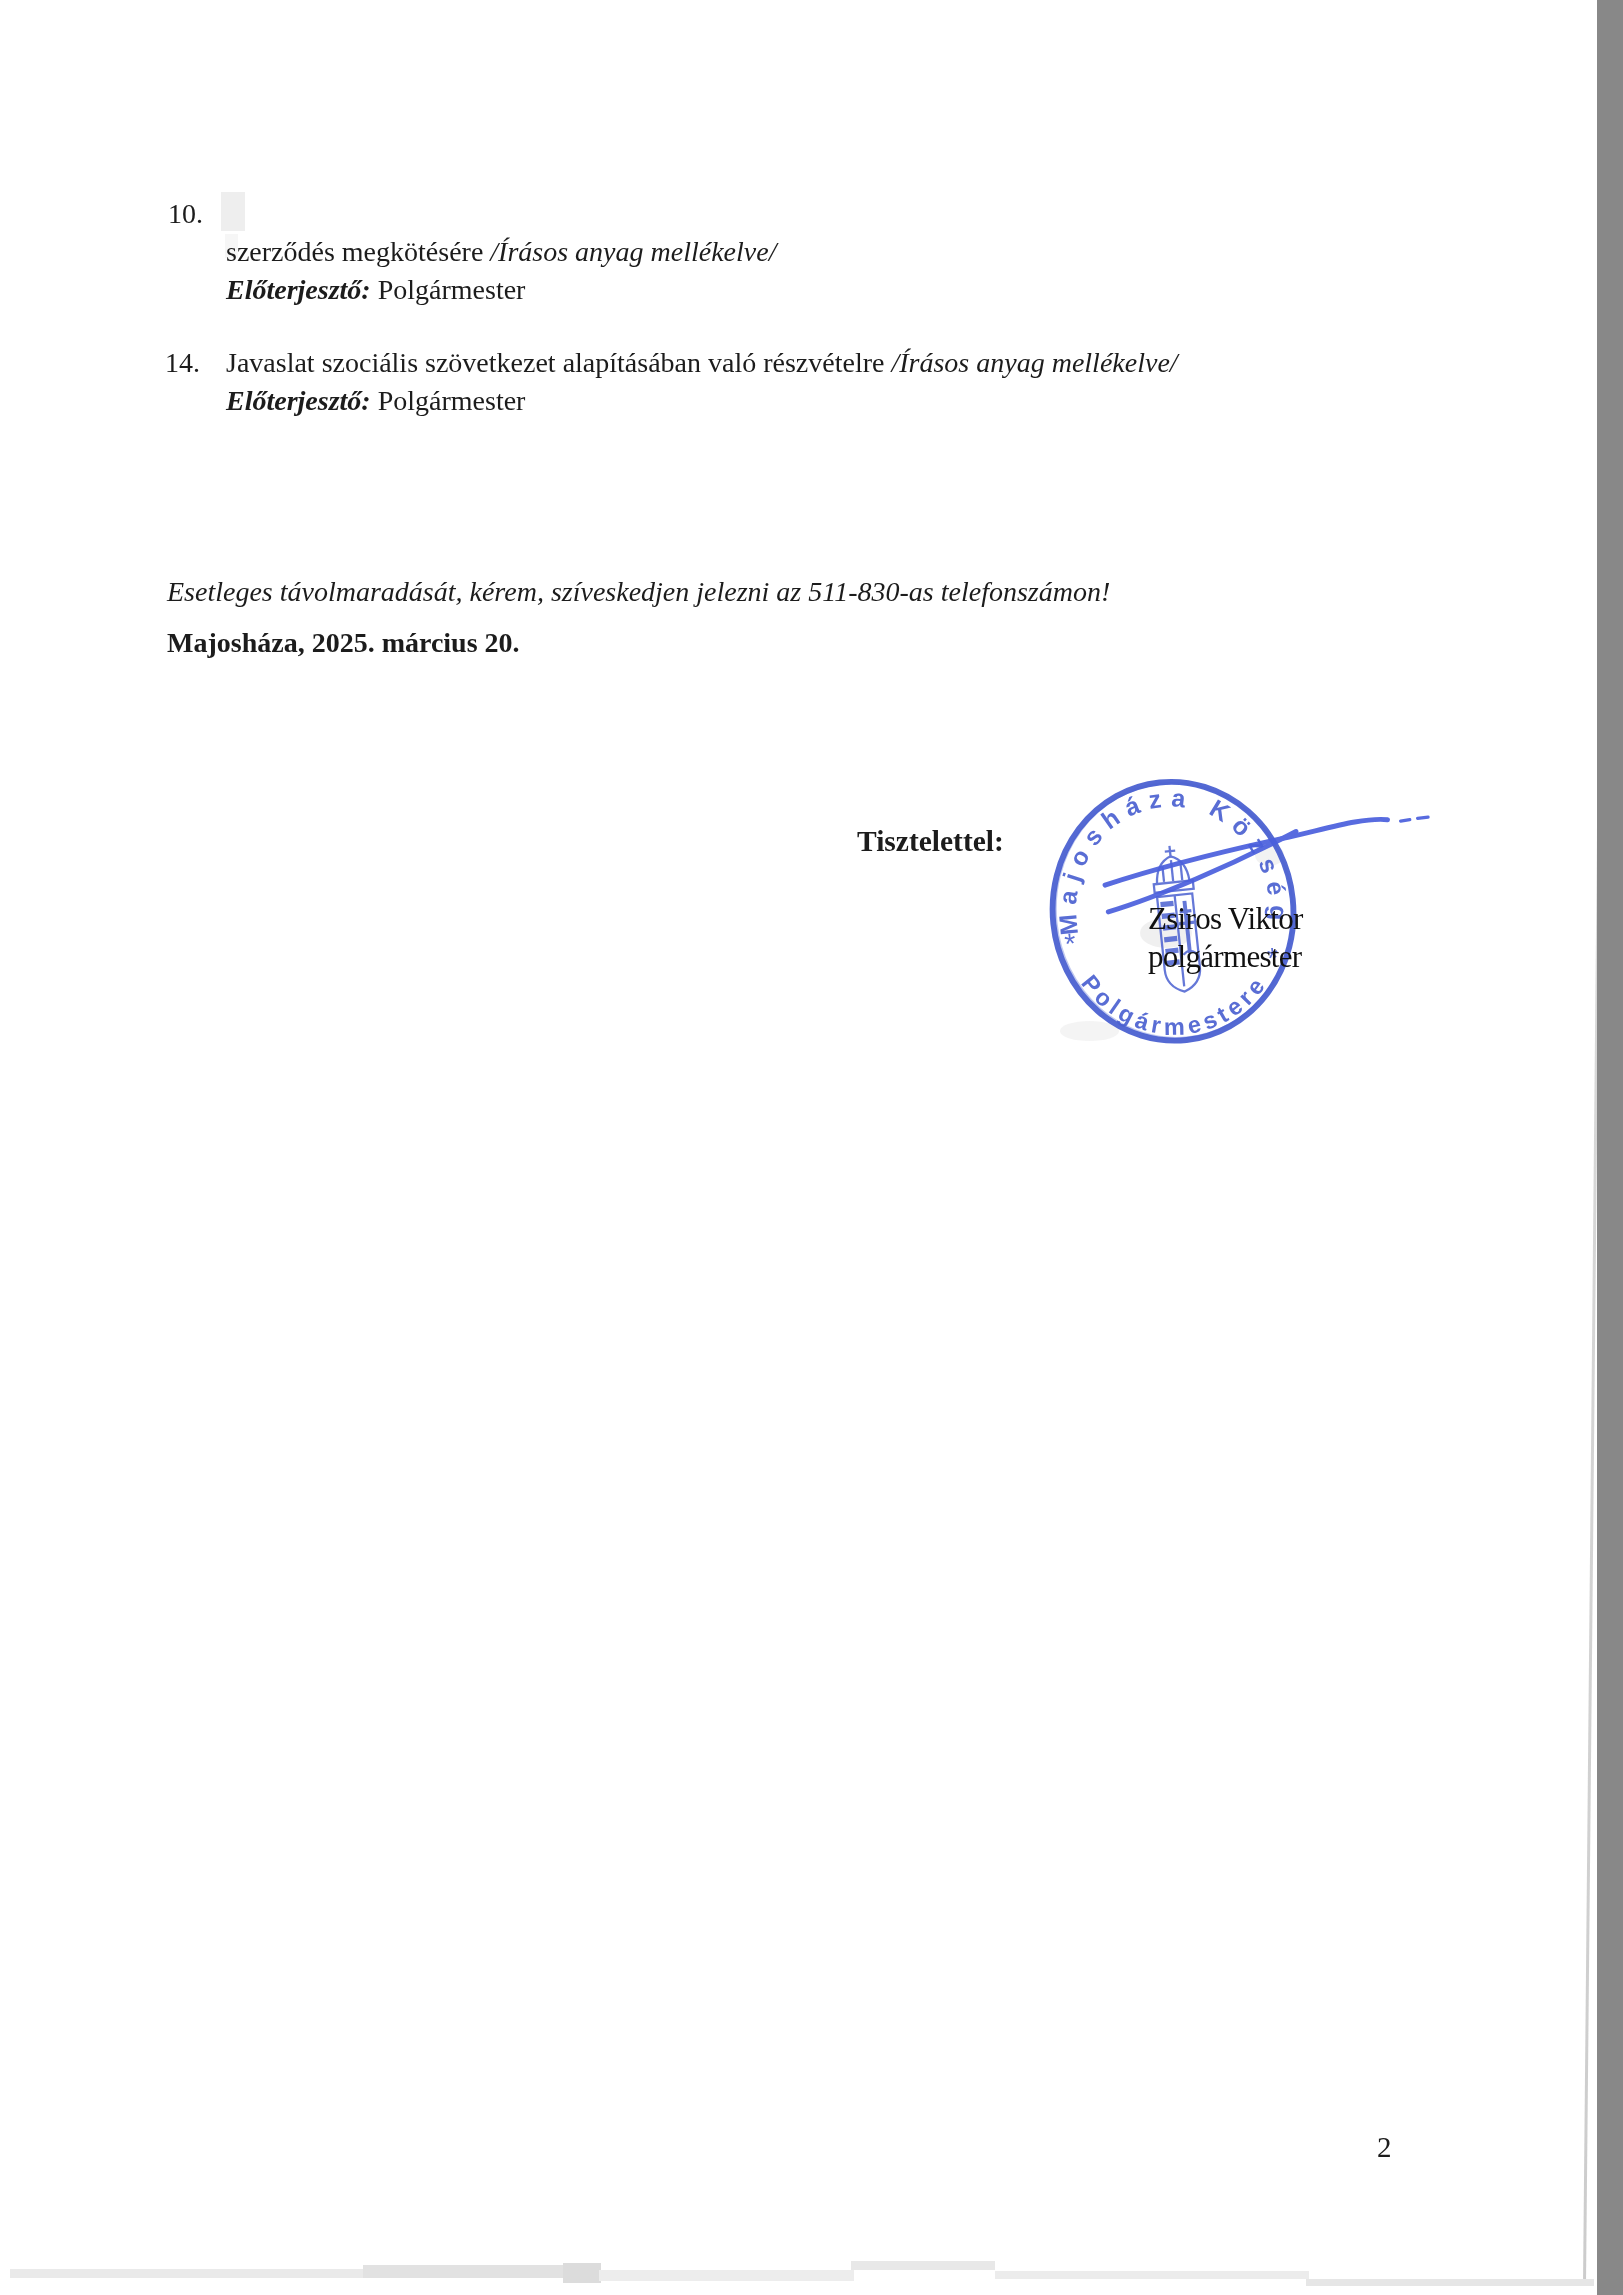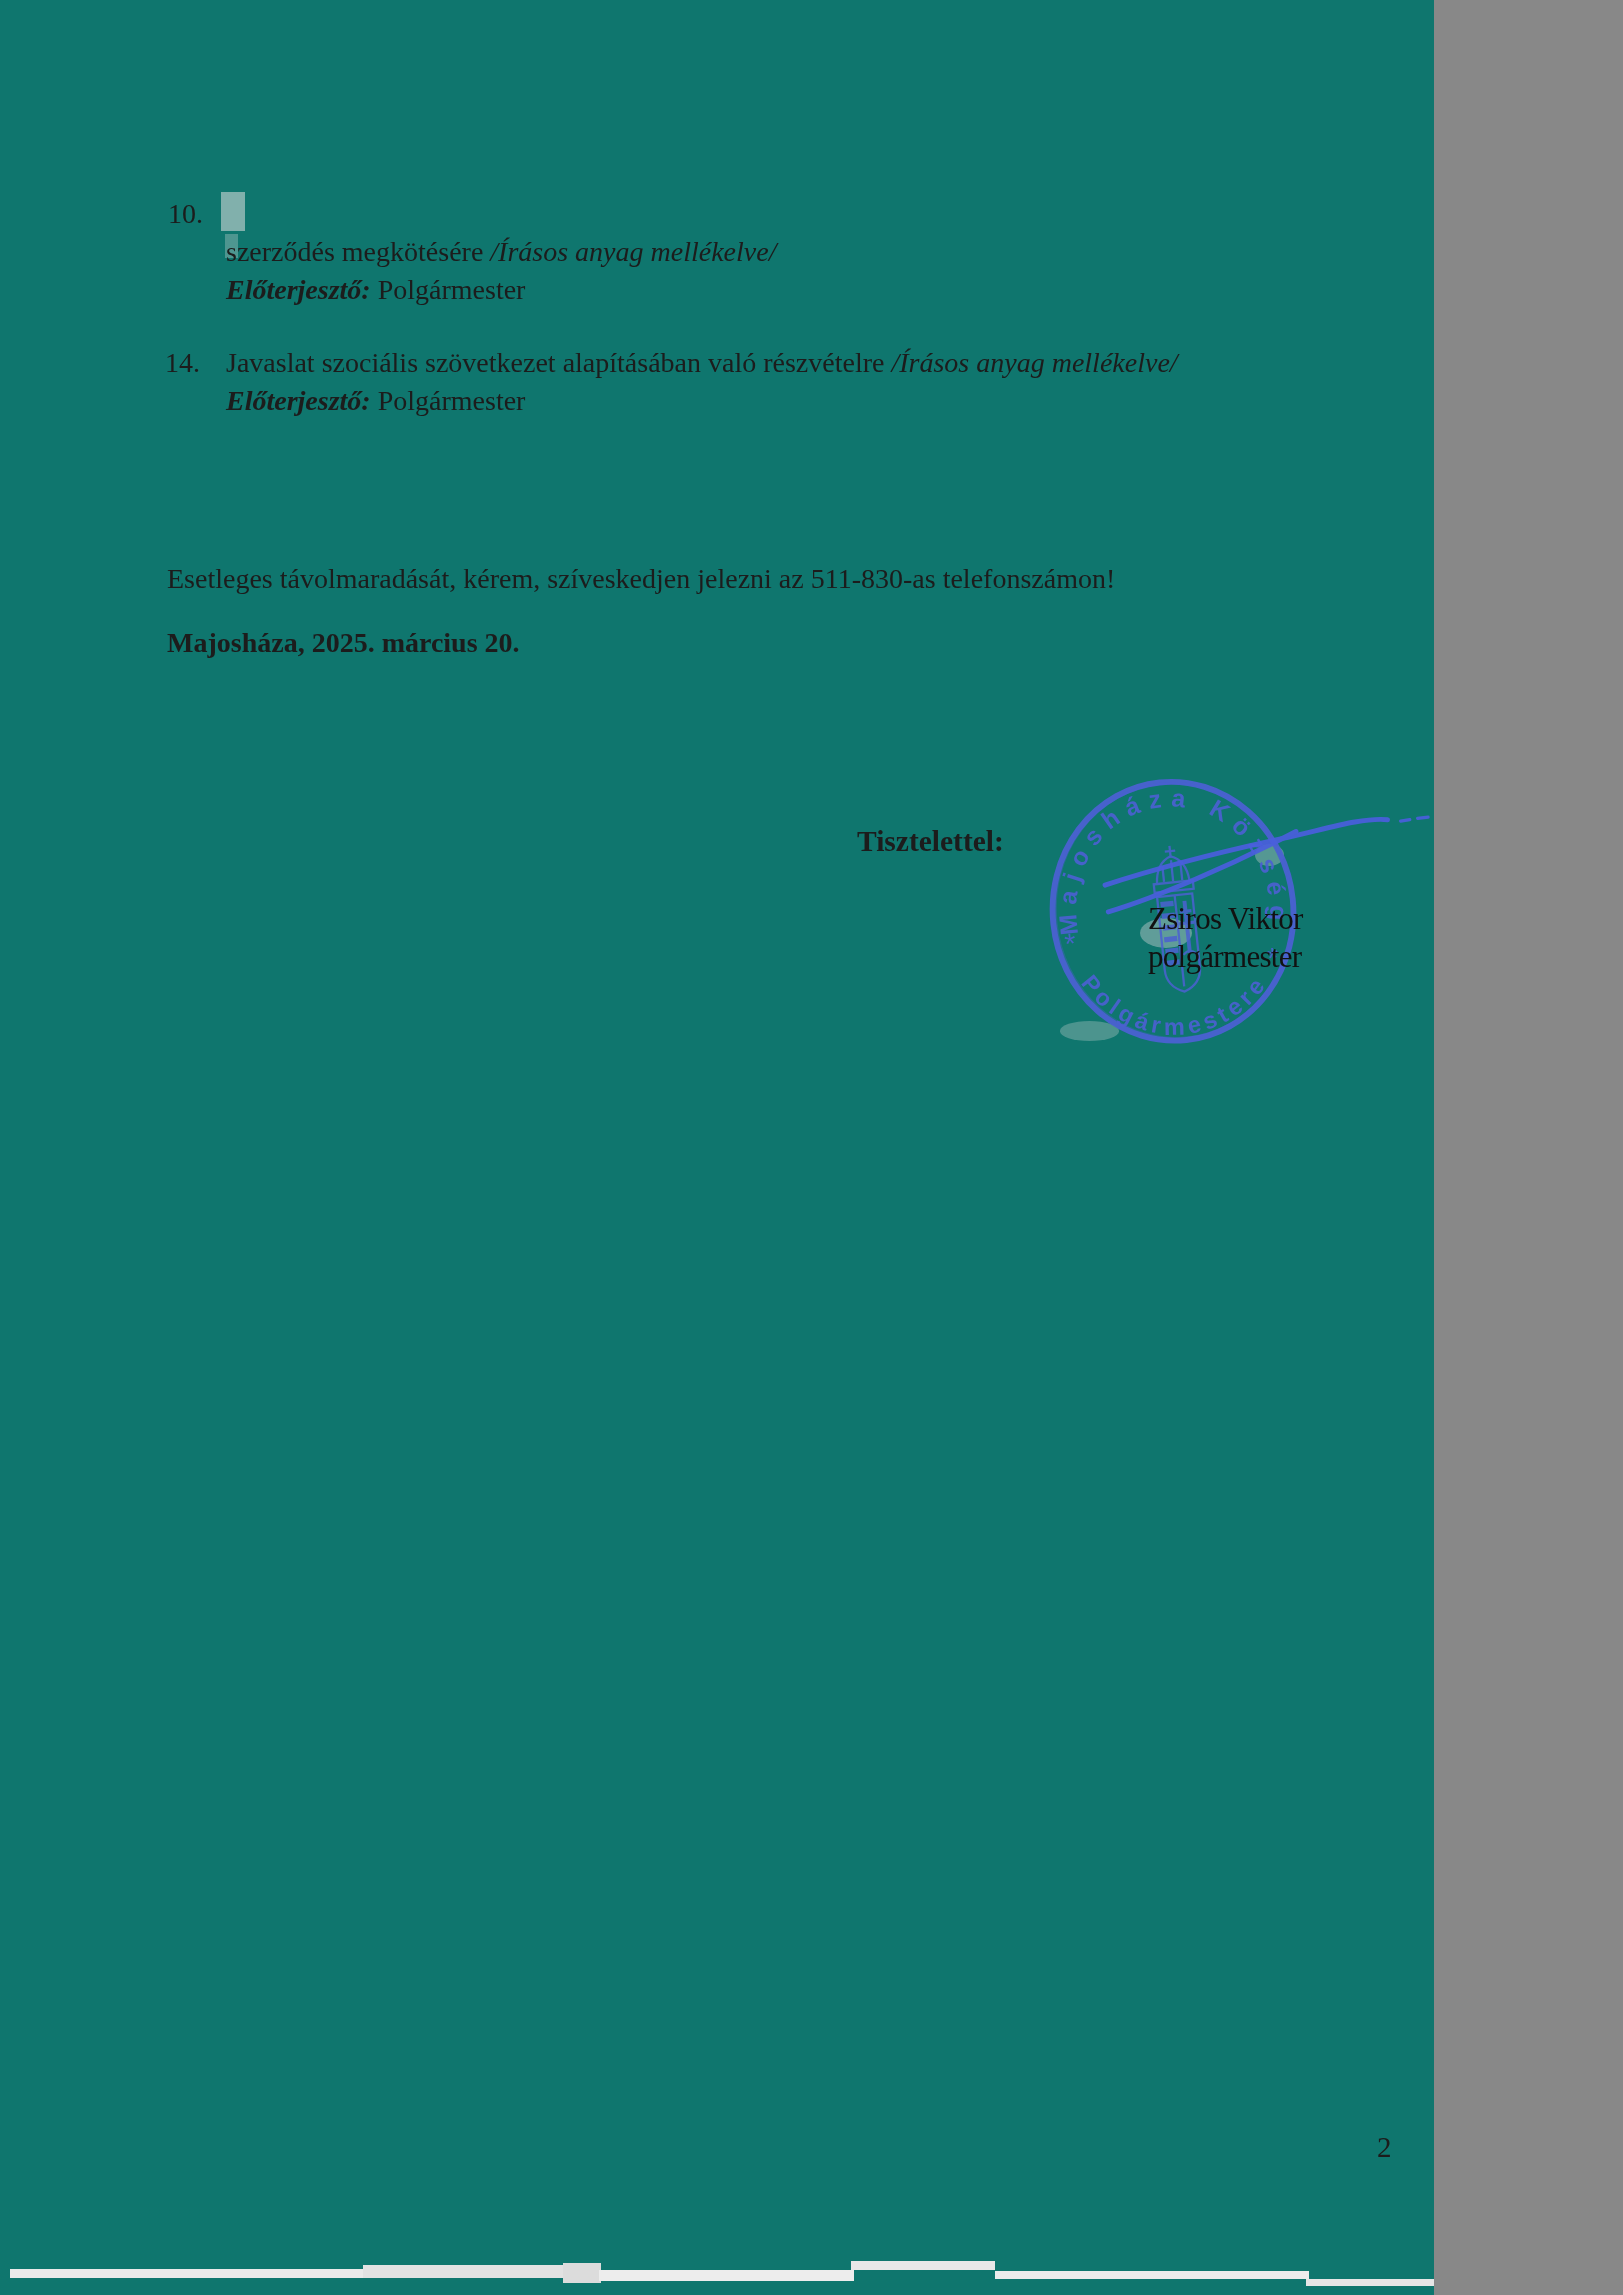--- a/index.html
+++ b/index.html
@@ -1,17 +1,17 @@
 <!DOCTYPE html>
 <html style="font-size:10.5px"><head>
 <meta charset="utf-8">
 <style>
   html,body{margin:0;padding:0;background:#888;}
   .page{
-    position:relative;width:1434px;height:2295px;background:#0f766e;
+    position:relative;width:1597px;height:2295px;background:#ffffff;
     font-family:"Liberation Serif", serif;color:#1c1c1c;overflow:hidden;
   }
   .abs{position:absolute;}
   .t{font-size:28px;line-height:38px;white-space:nowrap;z-index:2;}
   .justify{white-space:normal;text-align:justify;text-align-last:justify;text-justify:inter-word;width:1235px;}
   .b{font-weight:bold;}
   .i{font-style:italic;}
   .bi{font-weight:bold;font-style:italic;}
   .salutation{font-size:29.5px;font-weight:bold;z-index:2;}
   .signer{font-size:31px;font-weight:normal;color:#111;z-index:5;letter-spacing:-0.7px;}
@@ -53,21 +53,21 @@
   <div class="art blob" style="left:1060px;top:1021px;width:59px;height:19.6px;opacity:.3;"></div>
 
   <div class="abs t" style="left:168px;top:195px;">10.</div>
   <div class="abs t" style="left:226px;top:233px;"><span>szerződés megkötésére </span><span class="i">/Írásos anyag mellékelve/</span></div>
   <div class="abs t" style="left:226px;top:271px;"><span class="bi">Előterjesztő:</span> <span>Polgármester</span></div>
 
   <div class="abs t" style="left:165px;top:344px;">14.</div>
   <div class="abs t" style="left:226px;top:344px;"><span>Javaslat szociális szövetkezet alapításában való részvételre </span><span class="i">/Írásos anyag mellékelve/</span></div>
   <div class="abs t" style="left:226px;top:382px;"><span class="bi">Előterjesztő:</span> <span>Polgármester</span></div>
 
-  <div class="abs t" style="left:167px;top:560px;">Esetleges távolmaradását, kérem, szíveskedjen jelezni az 511-830-as telefonszámon!</div>
+  <div class="abs t" style="left:167px;top:573px;font-style:italic;">Esetleges távolmaradását, kérem, szíveskedjen jelezni az 511-830-as telefonszámon!</div>
   <div class="abs t b" style="left:167px;top:624px;">Majosháza, 2025. március 20.</div>
 
   <div class="abs salutation" style="left:857px;top:825px;">Tisztelettel:</div>
 
   <svg class="abs stampsvg" viewBox="0 0 760 500">
     <g transform="rotate(-6 312 242)">
       <ellipse class="stamp-ink" cx="312" cy="242" rx="184" ry="198" stroke-width="9" opacity=".95"></ellipse>
       <ellipse class="stamp-ink" cx="314" cy="241" rx="181" ry="195" stroke-width="3" opacity=".35"></ellipse>
       <path id="arcTpath" d="M 178 310 A 148 160 0 1 1 433 334" fill="none"></path>
       <path id="arcBpath" d="M 153 322 A 176 190 0 0 0 464 337" fill="none"></path>

